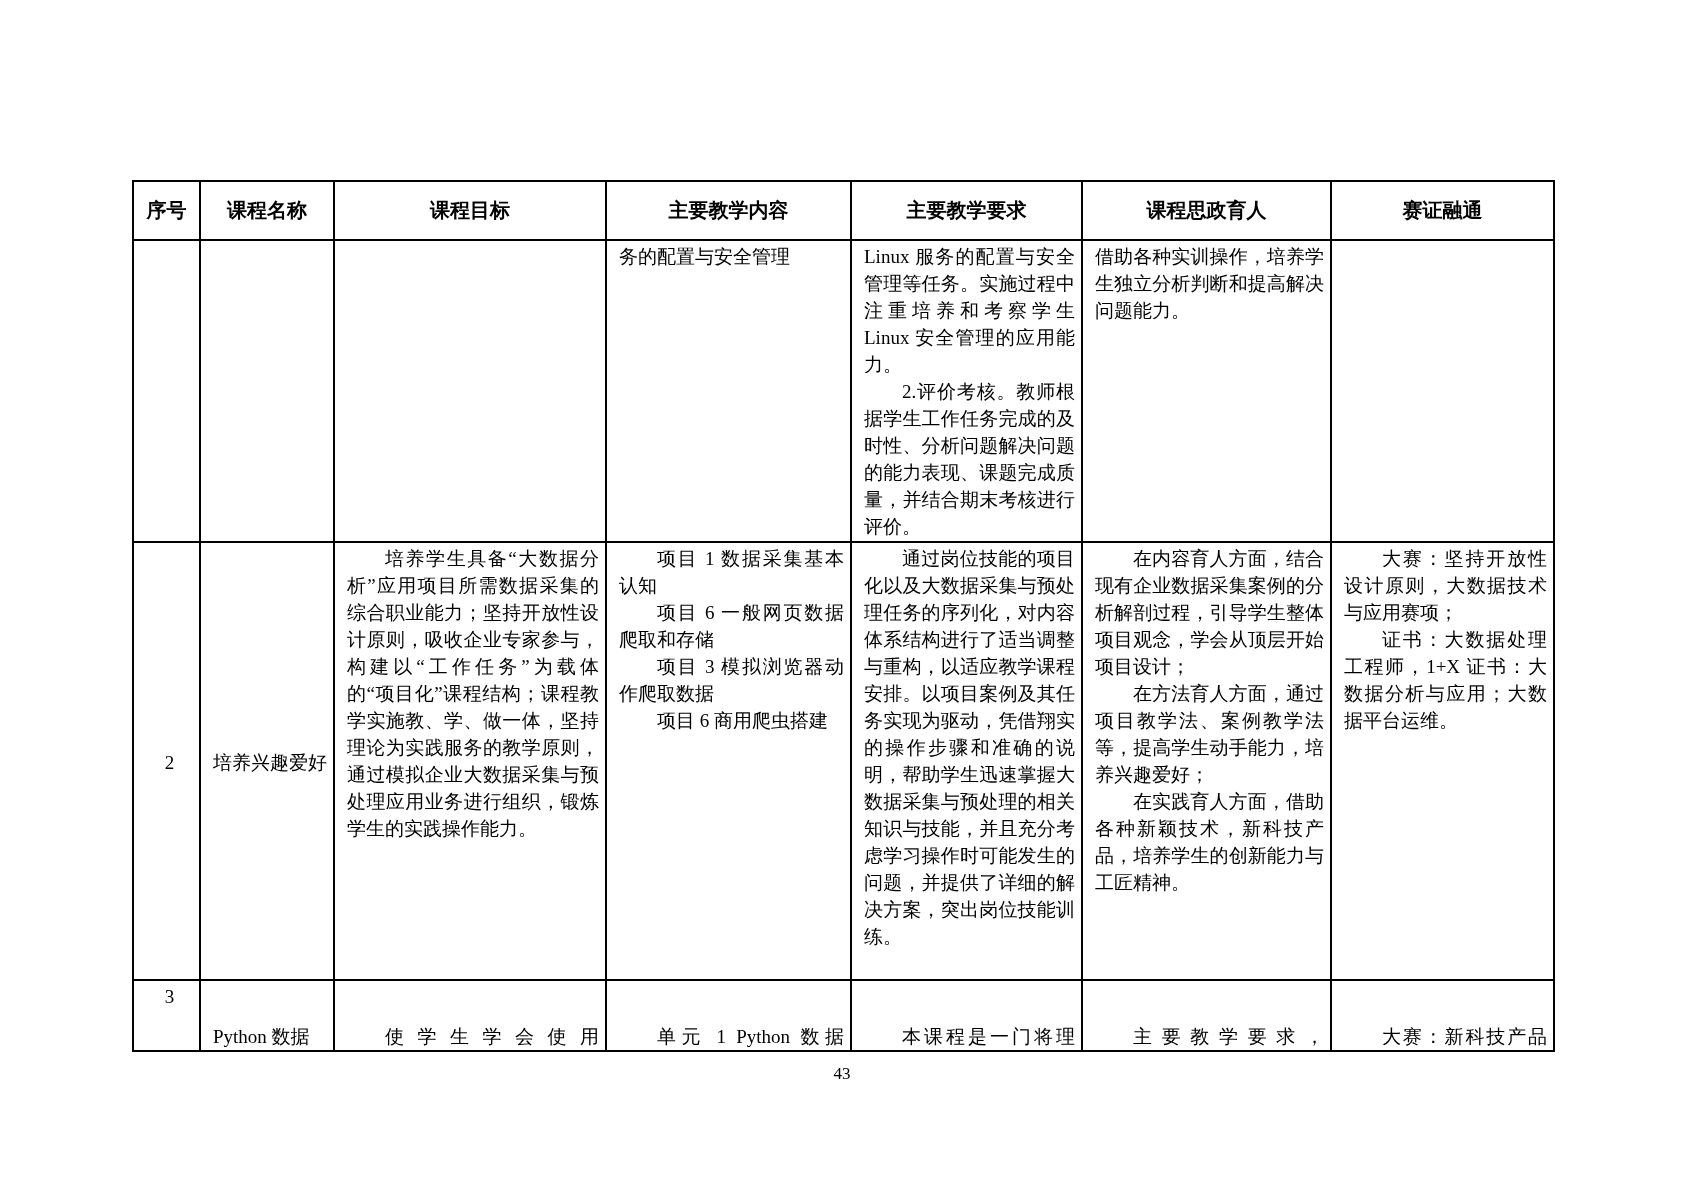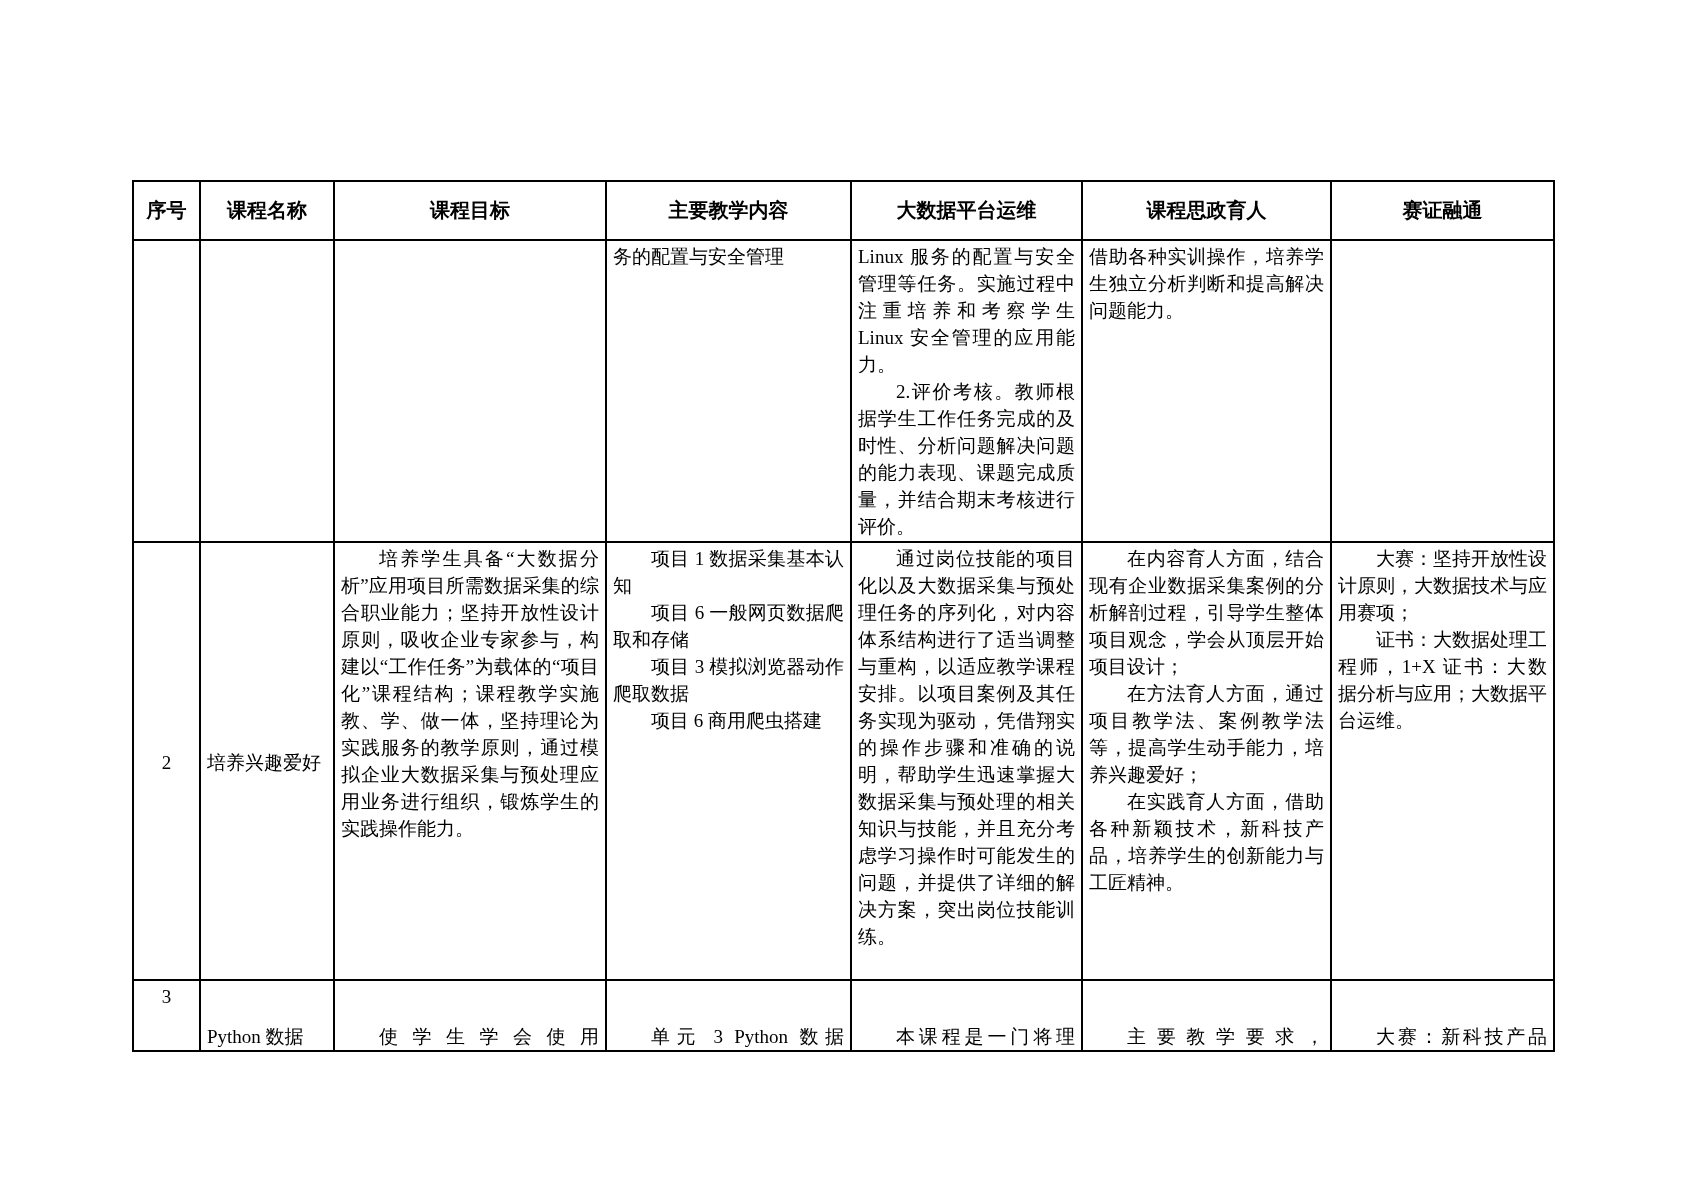--- a/index.html
+++ b/index.html
@@ -21,21 +21,21 @@
     width: 1421px;
     border-collapse: collapse;
     table-layout: fixed;
     font-size: 19px;
     line-height: 27px;
     color: #000;
   }
   .course-table th, .course-table td {
     border: 2px solid #000;
     vertical-align: top;
-    padding: 2px 6px 0 6px;
+    padding: 2px 6px 0 12px;
     overflow: hidden;
   }
   .course-table th {
     font-size: 20px;
     font-weight: bold;
     text-align: center;
     vertical-align: middle;
     height: 40px;
     padding: 15px 2px;
   }
@@ -80,21 +80,21 @@
       <col style="width:231px">
       <col style="width:249px">
       <col style="width:223px">
     </colgroup>
     <thead>
       <tr class="header-row">
         <th>序号</th>
         <th>课程名称</th>
         <th>课程目标</th>
         <th>主要教学内容</th>
-        <th>大数据平台运维</th>
+        <th>主要教学要求</th>
         <th>课程思政育人</th>
         <th>赛证融通</th>
       </tr>
     </thead>
     <tbody>
 
       <tr class="row-1">
         <td class="c-index"></td>
         <td></td>
         <td></td>
@@ -146,21 +146,21 @@
               <p class="para">Python 数据</p>
             </div>
         </td>
         <td>
           <div class="clip">
               <p class="para indent stretch">使学生学会使用</p>
             </div>
         </td>
         <td>
           <div class="clip">
-              <p class="para indent stretch">单元 3 Python 数据</p>
+              <p class="para indent stretch">单元 1 Python 数据</p>
             </div>
         </td>
         <td>
           <div class="clip">
               <p class="para indent stretch">本课程是一门将理</p>
             </div>
         </td>
         <td>
           <div class="clip">
               <p class="para indent stretch">主要教学要求，</p>
@@ -169,14 +169,15 @@
         <td>
           <div class="clip">
               <p class="para indent stretch">大赛：新科技产品</p>
             </div>
         </td>
       </tr>
 
     </tbody>
   </table>
 
+  <div class="page-number">43</div>
 
 </div>
 
 </body></html>

